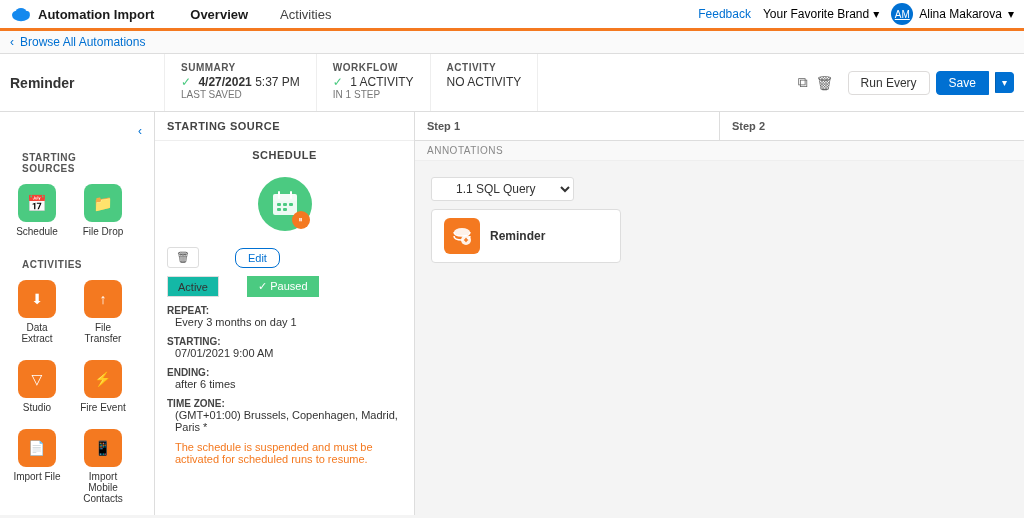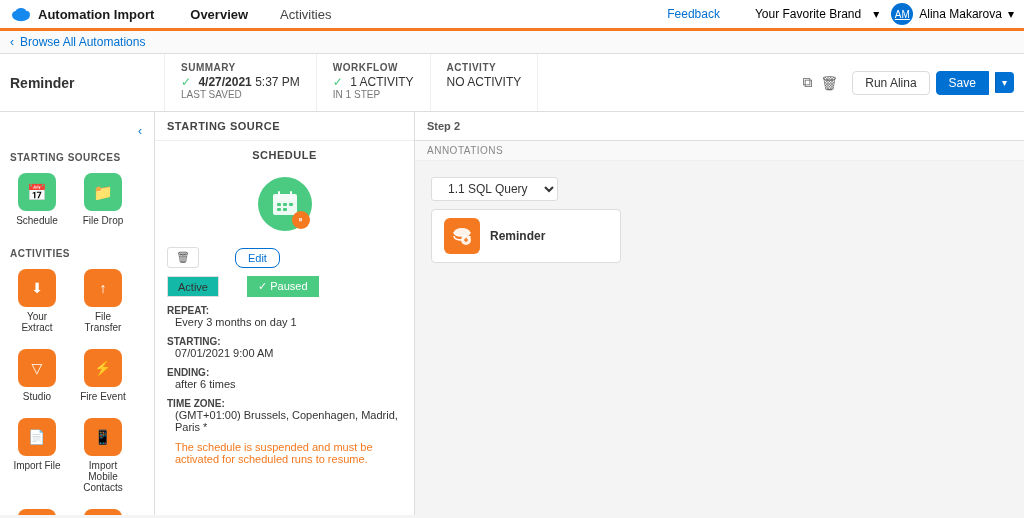--- a/index.html
+++ b/index.html
@@ -14,21 +14,21 @@
     .logo-cloud { width: 22px; height: 18px; }
     .app-title { font-size: 13px; font-weight: 600; color: #1a1a1a; }
     .nav-tabs { display: flex; height: 100%; }
     .nav-tab {
       padding: 0 16px; display: flex; align-items: center; font-size: 13px; cursor: pointer;
       border-bottom: 3px solid transparent; margin-bottom: -3px; color: #444;
     }
     .nav-tab.active { border-bottom: 3px solid #f47920; color: #1a1a1a; font-weight: 600; }
     .nav-right { margin-left: auto; display: flex; align-items: center; gap: 12px; font-size: 12px; }
     .feedback-link { color: #0070d2; cursor: pointer; }
-    .brand-dropdown { display: flex; align-items: center; gap: 12px; cursor: pointer; font-size: 12px; margin-left: 23px; }
+    .brand-dropdown { display: flex; align-items: center; gap: 4px; cursor: pointer; font-size: 12px; }
     .user-area { display: flex; align-items: center; gap: 6px; cursor: pointer; }
     .user-avatar { width: 22px; height: 22px; border-radius: 50%; background: #0070d2; display: flex; align-items: center; justify-content: center; color: #fff; font-size: 10px; text-decoration: underline; }
 
     
     .secondary-nav {
       background: #fafafa; border-bottom: 1px solid #ddd; padding: 4px 10px;
       display: flex; align-items: center; gap: 6px; font-size: 12px; color: #0070d2; cursor: pointer;
     }
     .secondary-nav span { color: #0070d2; }
 
@@ -50,21 +50,21 @@
     .btn-save { background: #0070d2; border: 1px solid #0070d2; padding: 4px 12px; border-radius: 4px 0 0 4px; cursor: pointer; font-size: 12px; color: #fff; }
     .btn-save-arrow { background: #0070d2; border: 1px solid #0070d2; border-left: 1px solid #005fb2; padding: 4px 6px; border-radius: 0 4px 4px 0; cursor: pointer; color: #fff; font-size: 10px; }
     .icon-btns { display: flex; gap: 8px; align-items: center; margin-right: 8px; }
     .icon-btn { cursor: pointer; color: #666; font-size: 14px; }
 
     
     .main-layout { display: flex; height: calc(518px - 31px - 26px - 58px); }
 
     
     .left-sidebar { width: 155px; background: #fff; border-right: 1px solid #ddd; overflow-y: auto; padding: 8px 0; flex-shrink: 0; }
-    .sidebar-section-title { font-size: 10px; font-weight: 700; color: #555; letter-spacing: 0.5px; padding: 6px 10px 4px; text-transform: uppercase; }
+    .sidebar-section-title { font-size: 10px; font-weight: 700; color: #555; letter-spacing: 0.5px; padding: 6px 22px 4px; text-transform: uppercase; }
     .sidebar-items { display: flex; flex-wrap: wrap; padding: 0 6px; gap: 4px; }
     .sidebar-item { width: 62px; display: flex; flex-direction: column; align-items: center; padding: 6px 4px; cursor: pointer; }
     .sidebar-icon { width: 38px; height: 38px; border-radius: 8px; background: #f47920; display: flex; align-items: center; justify-content: center; color: #fff; font-size: 16px; margin-bottom: 4px; }
     .sidebar-icon.green { background: #4bca81; }
     .sidebar-item-label { font-size: 10px; color: #333; text-align: center; }
     .collapse-btn { cursor: pointer; color: #0070d2; padding: 4px 6px; }
 
     
     .middle-panel { width: 260px; background: #fff; border-right: 1px solid #ddd; display: flex; flex-direction: column; flex-shrink: 0; }
     .middle-panel-header { padding: 8px 12px; font-size: 11px; font-weight: 700; color: #444; border-bottom: 1px solid #eee; letter-spacing: 0.5px; text-transform: uppercase; }
@@ -87,21 +87,21 @@
     .right-canvas { flex: 1; display: flex; flex-direction: column; background: #f4f4f4; overflow: hidden; }
     .canvas-header { display: flex; border-bottom: 1px solid #ddd; background: #fff; }
     .canvas-col { flex: 1; padding: 8px 12px; font-size: 11px; font-weight: 600; color: #555; border-right: 1px solid #ddd; }
     .annotations-bar { background: #f9f9f9; border-bottom: 1px solid #eee; padding: 4px 12px; font-size: 10px; color: #888; letter-spacing: 0.5px; text-transform: uppercase; }
     .canvas-body { flex: 1; display: flex; padding: 12px; gap: 0; }
     .canvas-step { flex: 1; padding: 4px; }
     .activity-card { background: #fff; border: 1px solid #ddd; border-radius: 4px; padding: 8px 12px; display: flex; align-items: center; gap: 10px; max-width: 190px; }
     .activity-card-icon { width: 36px; height: 36px; border-radius: 6px; background: #f47920; display: flex; align-items: center; justify-content: center; color: #fff; font-size: 16px; }
     .activity-card-name { font-size: 12px; font-weight: 600; color: #333; }
     .step-dropdown { display: flex; align-items: center; gap: 6px; margin-bottom: 8px; }
-    .step-select { border: 1px solid #ddd; background: #fff; padding: 3px 12px; font-size: 12px; border-radius: 3px; cursor: pointer; color: #333; }
+    .step-select { border: 1px solid #ddd; background: #fff; padding: 3px 20px; font-size: 12px; border-radius: 3px; cursor: pointer; color: #333; }
   </style>
 </head>
 <body>
 
 <div class="top-nav">
   <div class="top-nav-logo">
     <svg class="logo-cloud" viewBox="0 0 40 30" fill="none">
       <ellipse cx="20" cy="18" rx="16" ry="10" fill="#1589ee"></ellipse>
       <ellipse cx="13" cy="16" rx="9" ry="7" fill="#1589ee"></ellipse>
       <ellipse cx="28" cy="15" rx="8" ry="6" fill="#1589ee"></ellipse>
@@ -154,21 +154,21 @@
   </div>
   <div class="summary-block">
     <div class="summary-label">ACTIVITY</div>
     <div class="summary-value">NO ACTIVITY</div>
   </div>
   <div class="summary-actions">
     <div class="icon-btns">
       <span class="icon-btn">⧉</span>
       <span class="icon-btn">🗑</span>
     </div>
-    <button class="btn-run-once">Run Alina</button>
+    <button class="btn-run-once">Run Every</button>
     <button class="btn-save">Save</button>
     <button class="btn-save-arrow">▾</button>
   </div>
 </div>
 
 <div class="main-layout">
 
   <div class="left-sidebar">
     <div style="display:flex;justify-content:flex-end;padding:0 6px 4px;">
       <span class="collapse-btn">‹</span>
@@ -181,21 +181,21 @@
       </div>
       <div class="sidebar-item">
         <div class="sidebar-icon green">📁</div>
         <span class="sidebar-item-label">File Drop</span>
       </div>
     </div>
     <div class="sidebar-section-title" style="margin-top:10px;">ACTIVITIES</div>
     <div class="sidebar-items">
       <div class="sidebar-item">
         <div class="sidebar-icon" style="font-size:14px;">⬇</div>
-        <span class="sidebar-item-label">Your Extract</span>
+        <span class="sidebar-item-label">Data Extract</span>
       </div>
       <div class="sidebar-item">
         <div class="sidebar-icon" style="font-size:14px;">↑</div>
         <span class="sidebar-item-label">File Transfer</span>
       </div>
       <div class="sidebar-item">
         <div class="sidebar-icon" style="font-size:14px;">▽</div>
         <span class="sidebar-item-label">Studio</span>
       </div>
       <div class="sidebar-item">
@@ -259,20 +259,21 @@
         <div class="detail-value">after 6 times</div>
         <div class="detail-label">TIME ZONE:</div>
         <div class="detail-value">(GMT+01:00) Brussels, Copenhagen, Madrid, Paris *</div>
         <div class="detail-value warning" style="margin-top:8px;">The schedule is suspended and must be activated for scheduled runs to resume.</div>
       </div>
     </div>
   </div>
 
   <div class="right-canvas">
     <div class="canvas-header">
+      <div class="canvas-col">Step 1</div>
       <div class="canvas-col" style="border-right:none;">Step 2</div>
     </div>
     <div class="annotations-bar">
       <span>ANNOTATIONS</span>
     </div>
     <div class="canvas-body">
       <div class="canvas-step">
         <div class="step-dropdown">
           <select class="step-select">
             <option>1.1 SQL Query</option>

